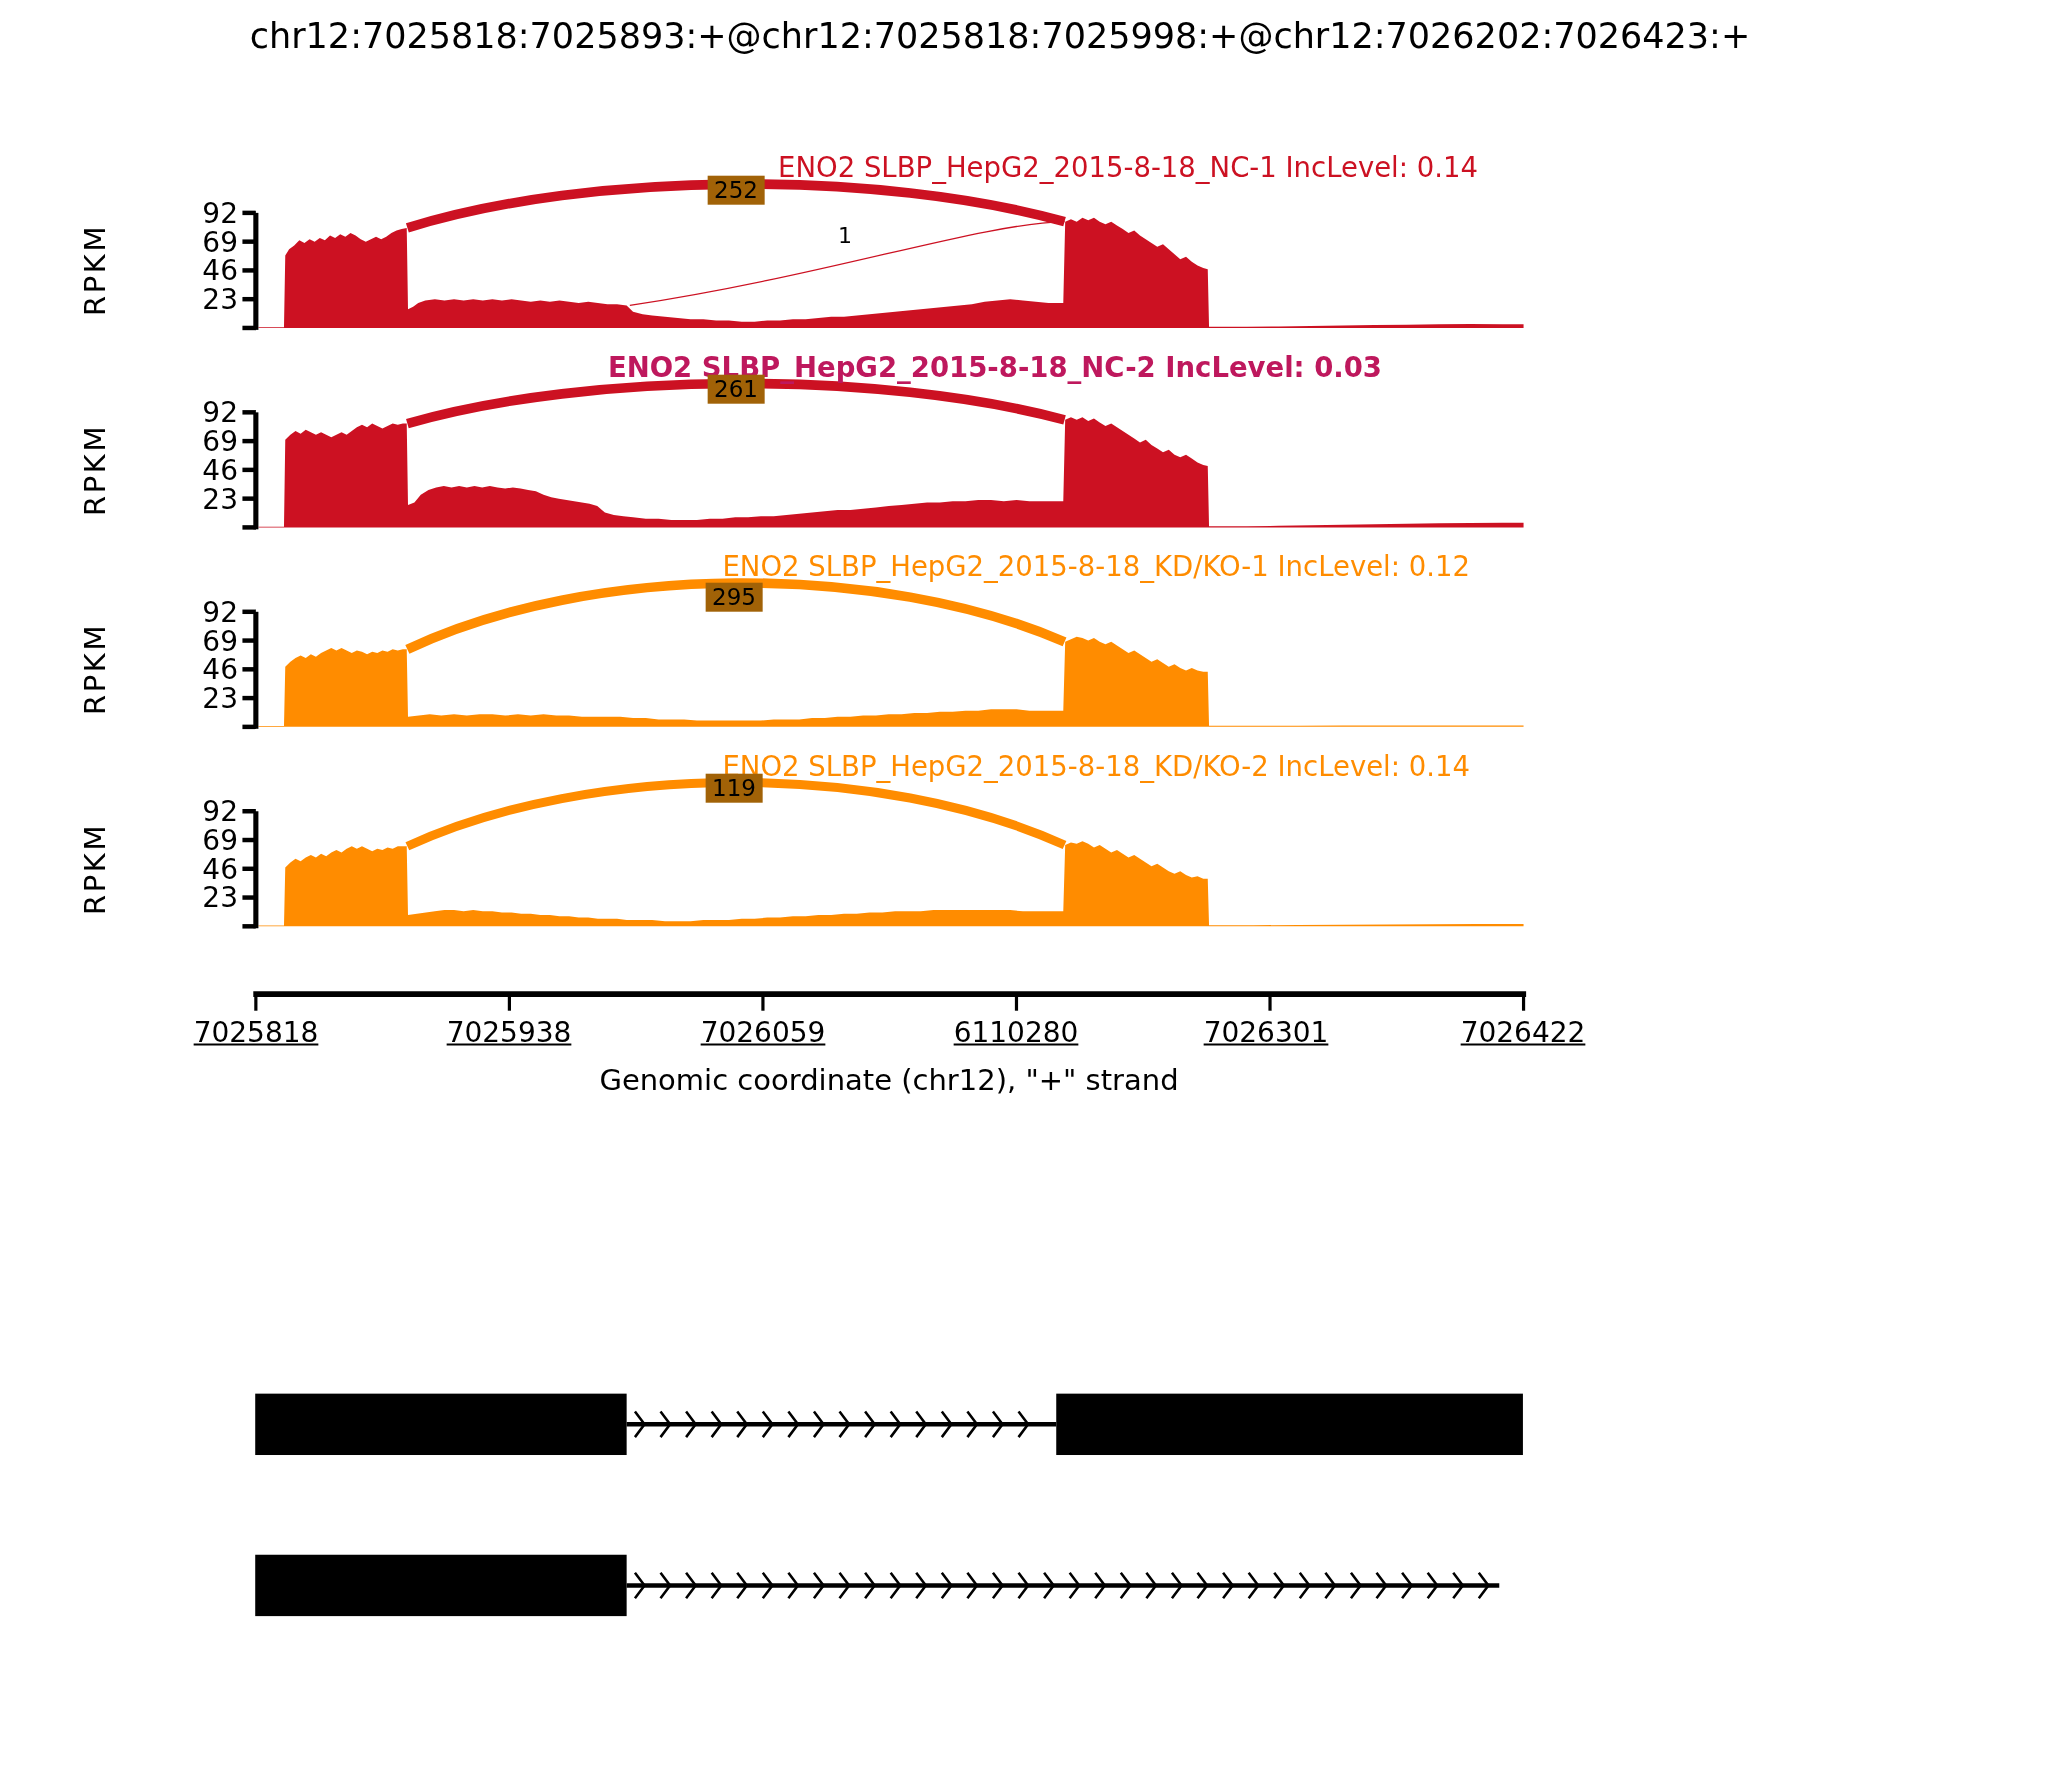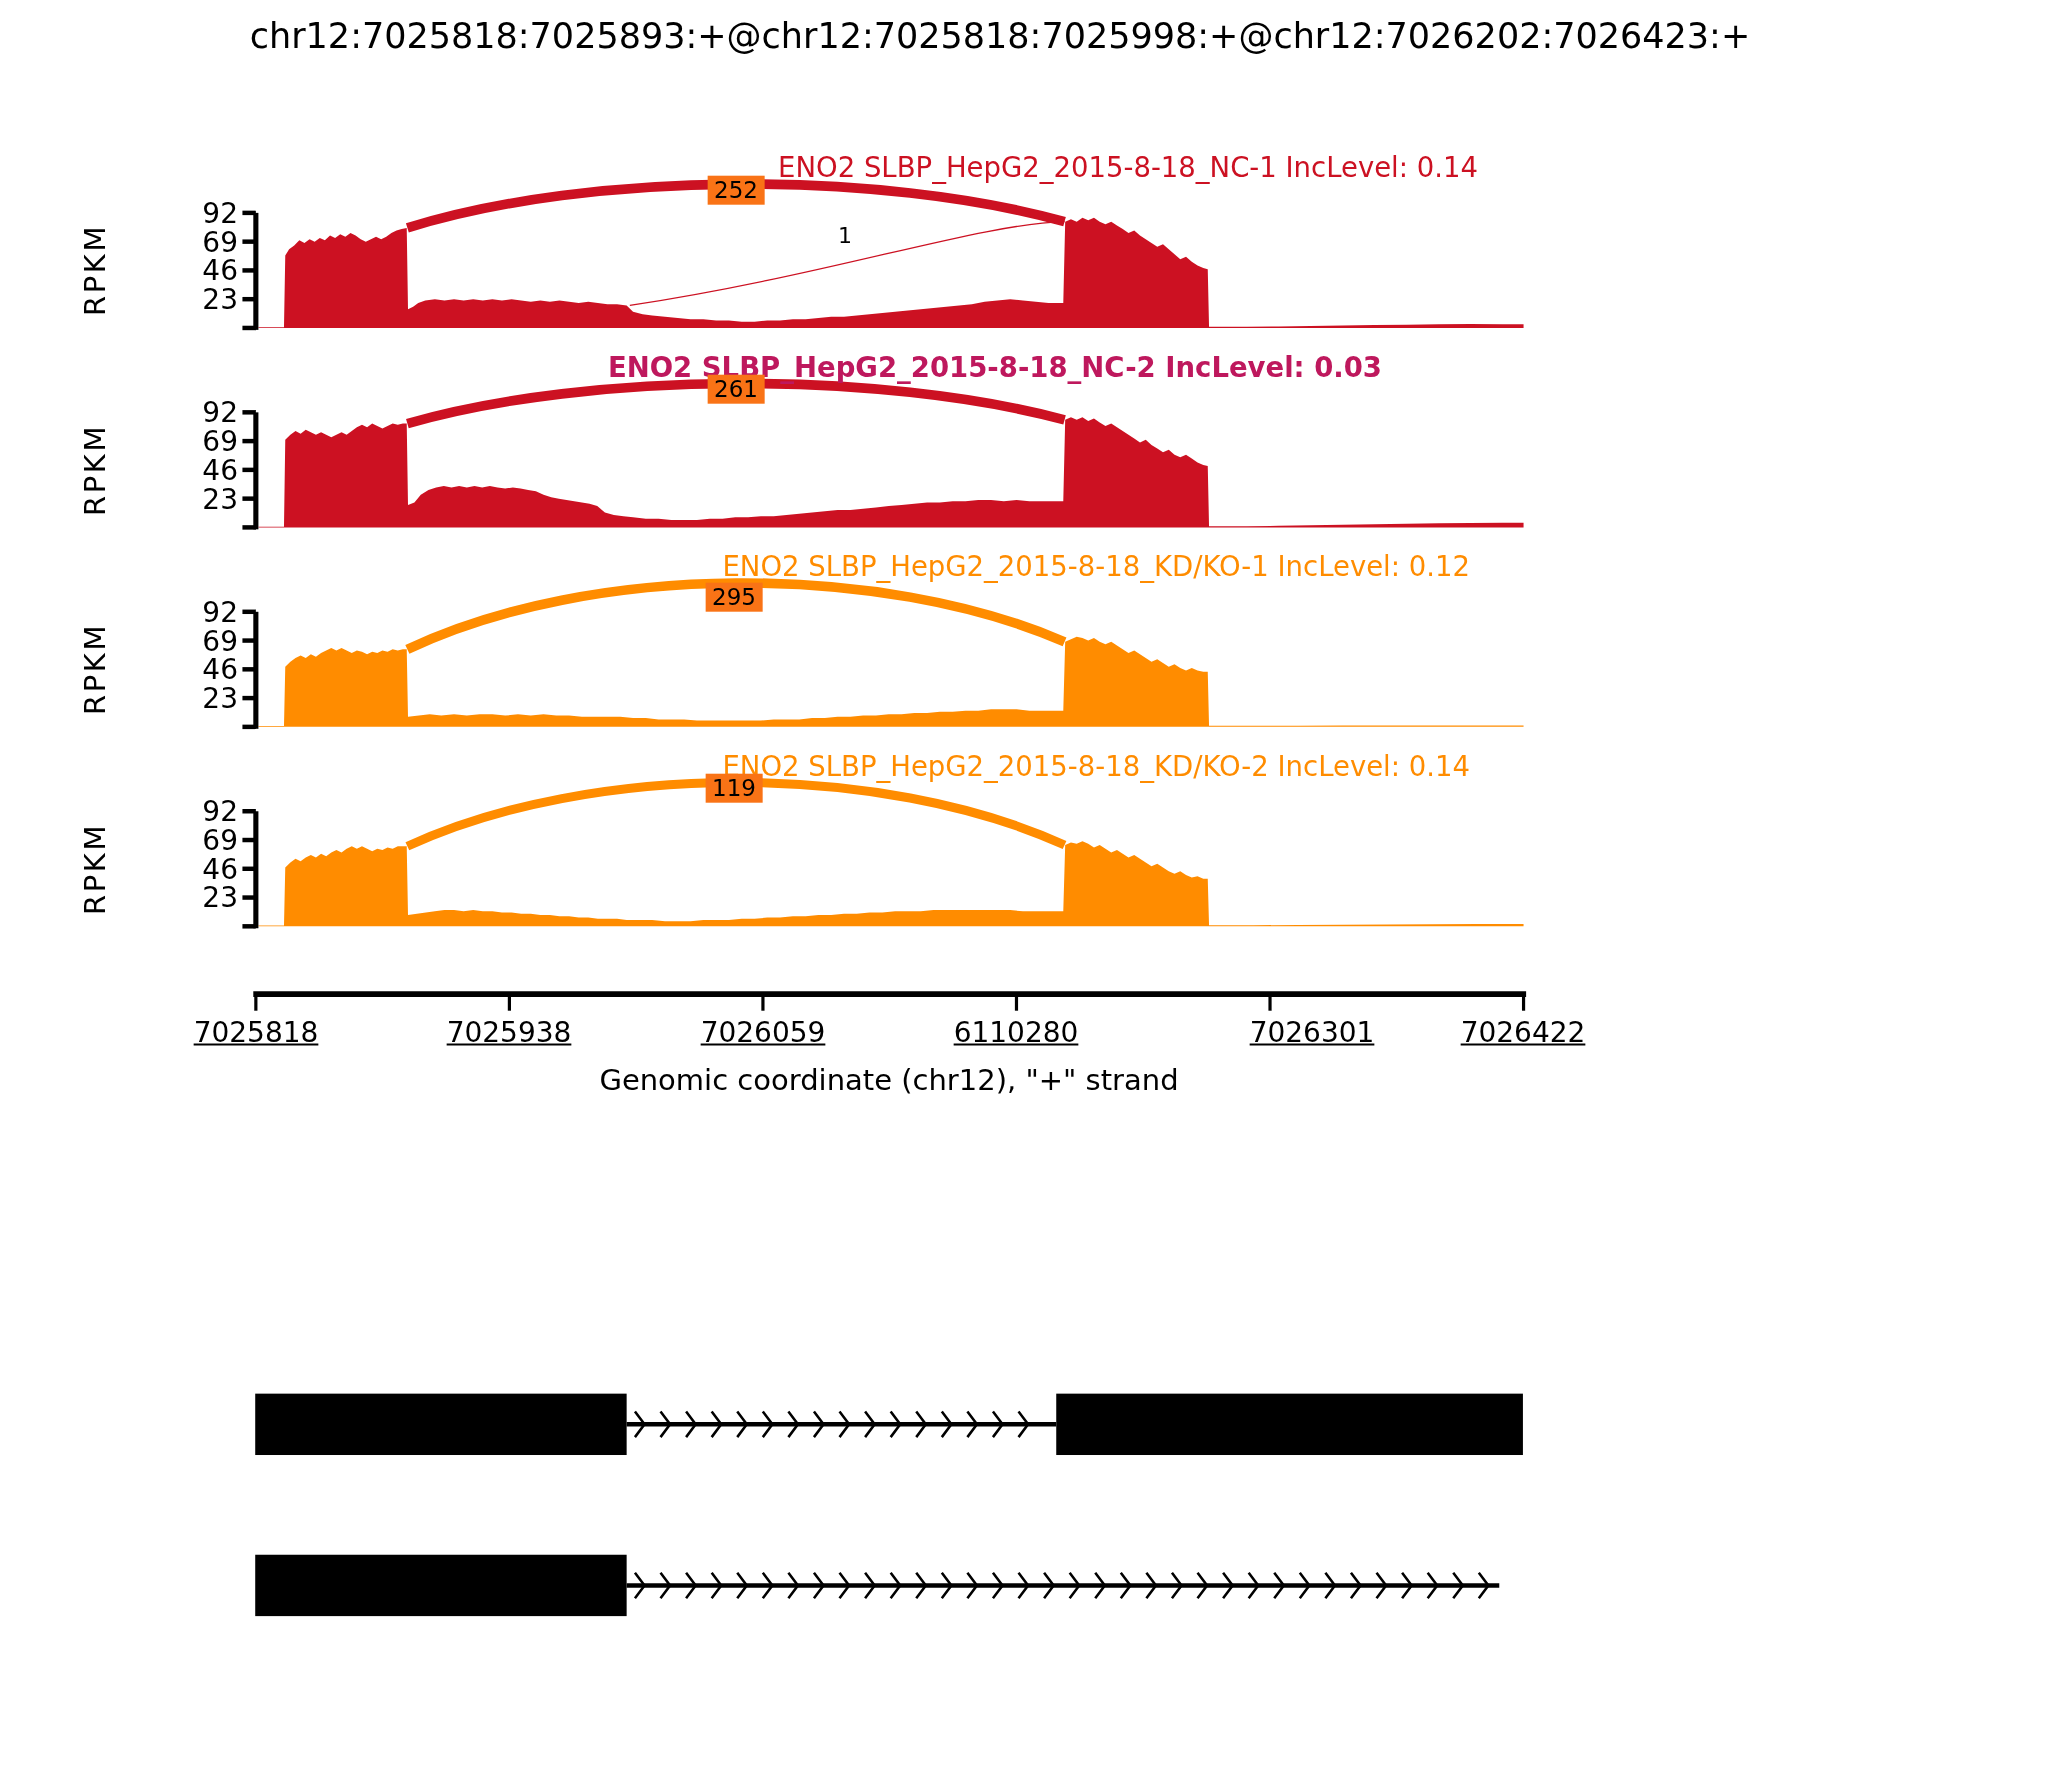--- a/index.html
+++ b/index.html
@@ -4,21 +4,21 @@
 <style>
   html,body{margin:0;padding:0;background:#ffffff;}
   #stage{position:relative;width:2046px;height:1790px;background:#ffffff;overflow:hidden;
          font-family:"DejaVu Sans","Liberation Sans",sans-serif;color:#000;}
   #plot{position:absolute;left:0;top:0;}
   .abs{position:absolute;white-space:nowrap;}
   .ctr{transform:translate(-50%,-50%);}
   .rgt{transform:translate(-100%,-50%);}
   .title{font-size:35px;}
   .tracklabel{font-size:27.5px;}
-  .jcount{font-size:23px;background:#f97316;padding:1.3px 6.4px;}
+  .jcount{font-size:23px;background:#a16207;padding:1.3px 6.4px;}
   .jcount-small{font-size:22px;background:#ffffff;padding:0 5.1px;}
   .xtick{font-size:28px;text-decoration:underline;}
   .xlabel{font-size:29px;}
   .ytick{font-size:28px;}
   .ylab{font-size:29px;letter-spacing:2.6px;}
 </style>
 </head>
 <body>
 
 <div id="stage">
@@ -130,21 +130,21 @@
   <span class="abs ctr jcount" style="left:736px;top:190px;">252</span>
   <span class="abs ctr jcount-small" style="left:845px;top:235px;">1</span>
   <span class="abs ctr jcount" style="left:736px;top:389px;">261</span>
   <span class="abs ctr jcount" style="left:734px;top:589px;margin-top:8px;">295</span>
   <span class="abs ctr jcount" style="left:734px;top:788px;">119</span>
 
   <span class="abs ctr xtick" style="left:256px;top:1032px;">7025818</span>
   <span class="abs ctr xtick" style="left:509px;top:1032px;">7025938</span>
   <span class="abs ctr xtick" style="left:763px;top:1032px;">7026059</span>
   <span class="abs ctr xtick" style="left:1016px;top:1032px;">6110280</span>
-  <span class="abs ctr xtick" style="left:1312px;top:1032px;">7026301</span>
+  <span class="abs ctr xtick" style="left:1266px;top:1032px;">7026301</span>
   <span class="abs ctr xtick" style="left:1523px;top:1032px;">7026422</span>
 
   <span class="abs ctr xlabel" style="left:889px;top:1080px;">Genomic coordinate (chr12), "+" strand</span>
 <span class="abs rgt ytick" style="left:238px;top:213px;">92</span>
     <span class="abs rgt ytick" style="left:238px;top:242px;">69</span>
     <span class="abs rgt ytick" style="left:238px;top:270px;">46</span>
     <span class="abs rgt ytick" style="left:238px;top:299px;">23</span>
     <span class="abs ctr ylab" style="left:95px;top:270px;transform:translate(-50%,-50%) rotate(-90deg);">RPKM</span>
     <span class="abs rgt ytick" style="left:238px;top:412px;">92</span>
     <span class="abs rgt ytick" style="left:238px;top:441px;">69</span>

